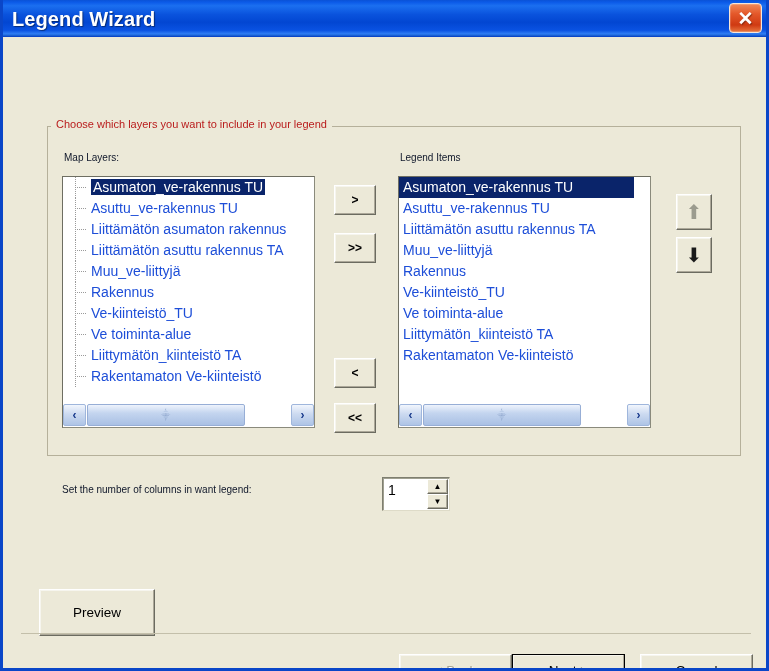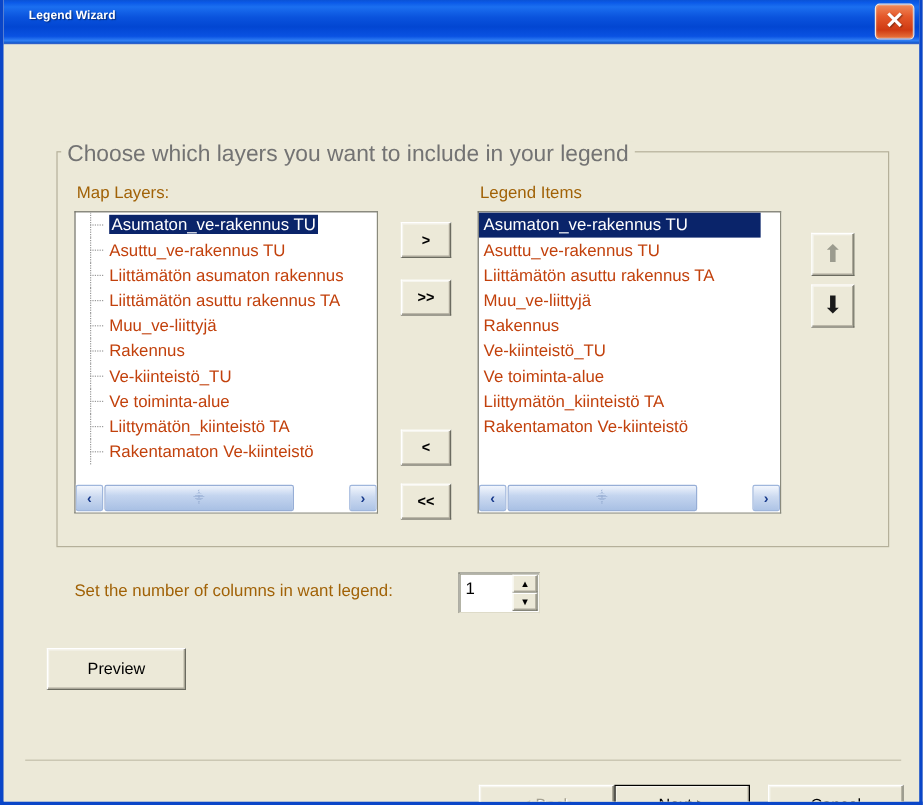--- a/index.html
+++ b/index.html
@@ -33,24 +33,24 @@
         #1b6ff0 16%,
         #0a53dd 40%,
         #0246d2 62%,
         #0a52e2 84%,
         #2f7ef4 94%,
         #1257c9 100%);
     border-bottom: 1px solid #0a46c8;
   }
   .titlebar-text {
     position: absolute;
-    left: 21px;
+    left: 9px;
     top: 8px;
     color: #ffffff;
-    font-size: 10px;
+    font-size: 20px;
     font-weight: bold;
     letter-spacing: 0.1px;
     text-shadow: 1px 1px 1px rgba(0,0,0,0.45);
     white-space: nowrap;
   }
   .close-btn {
     position: absolute;
     right: 4px;
     top: 3px;
     width: 33px;
@@ -93,29 +93,29 @@
     box-sizing: border-box;
     border: 1px solid #b5b09a;
     background: transparent;
   }
   .groupbox-title {
     position: absolute;
     left: 48px;
     top: 81px;
     background: #ece9d8;
     padding: 0 5px;
-    font-size: 19px;
-    color: #737373;
+    font-size: 11px;
+    color: #b91c1c;
     white-space: nowrap;
   }
 
   .field-label {
     position: absolute;
-    font-size: 14px;
-    color: #a16207;
+    font-size: 10px;
+    color: #0f172a;
     white-space: nowrap;
   }
   #label-map-layers { left: 61px; top: 115px; }
   #label-legend-items { left: 397px; top: 115px; }
 
   
   .listbox {
     position: absolute;
     box-sizing: border-box;
     background: #ffffff;
@@ -140,21 +140,21 @@
     position: absolute;
     left: 0; right: 16px; top: 0;
     height: 224px;
     overflow: hidden;
   }
   .list-item {
     position: relative;
     height: 21px;
     line-height: 21px;
     font-size: 14px;
-    color: #c2410c;
+    color: #1d4ed8;
     white-space: nowrap;
     cursor: default;
   }
   .tree .list-item { padding-left: 28px; }
   .plain .list-item { padding-left: 4px; }
   .list-item.selected {
     background: #0a246a;
     color: #ffffff;
   }
   .tree .list-item.selected {
@@ -323,23 +323,23 @@
     color: #000000;
     line-height: 1;
     cursor: pointer;
   }
   .spin-up   { top: 0; }
   .spin-down { top: 15px; }
 
   
   #btn-preview {
     left: 36px;
-    top: 503px;
+    top: 552px;
     width: 116px;
-    height: 35px;
+    height: 47px;
     font-size: 13.5px;
   }
 
   
   .separator {
     position: absolute;
     left: 18px;
     top: 596px;
     width: 730px;
     height: 1px;

